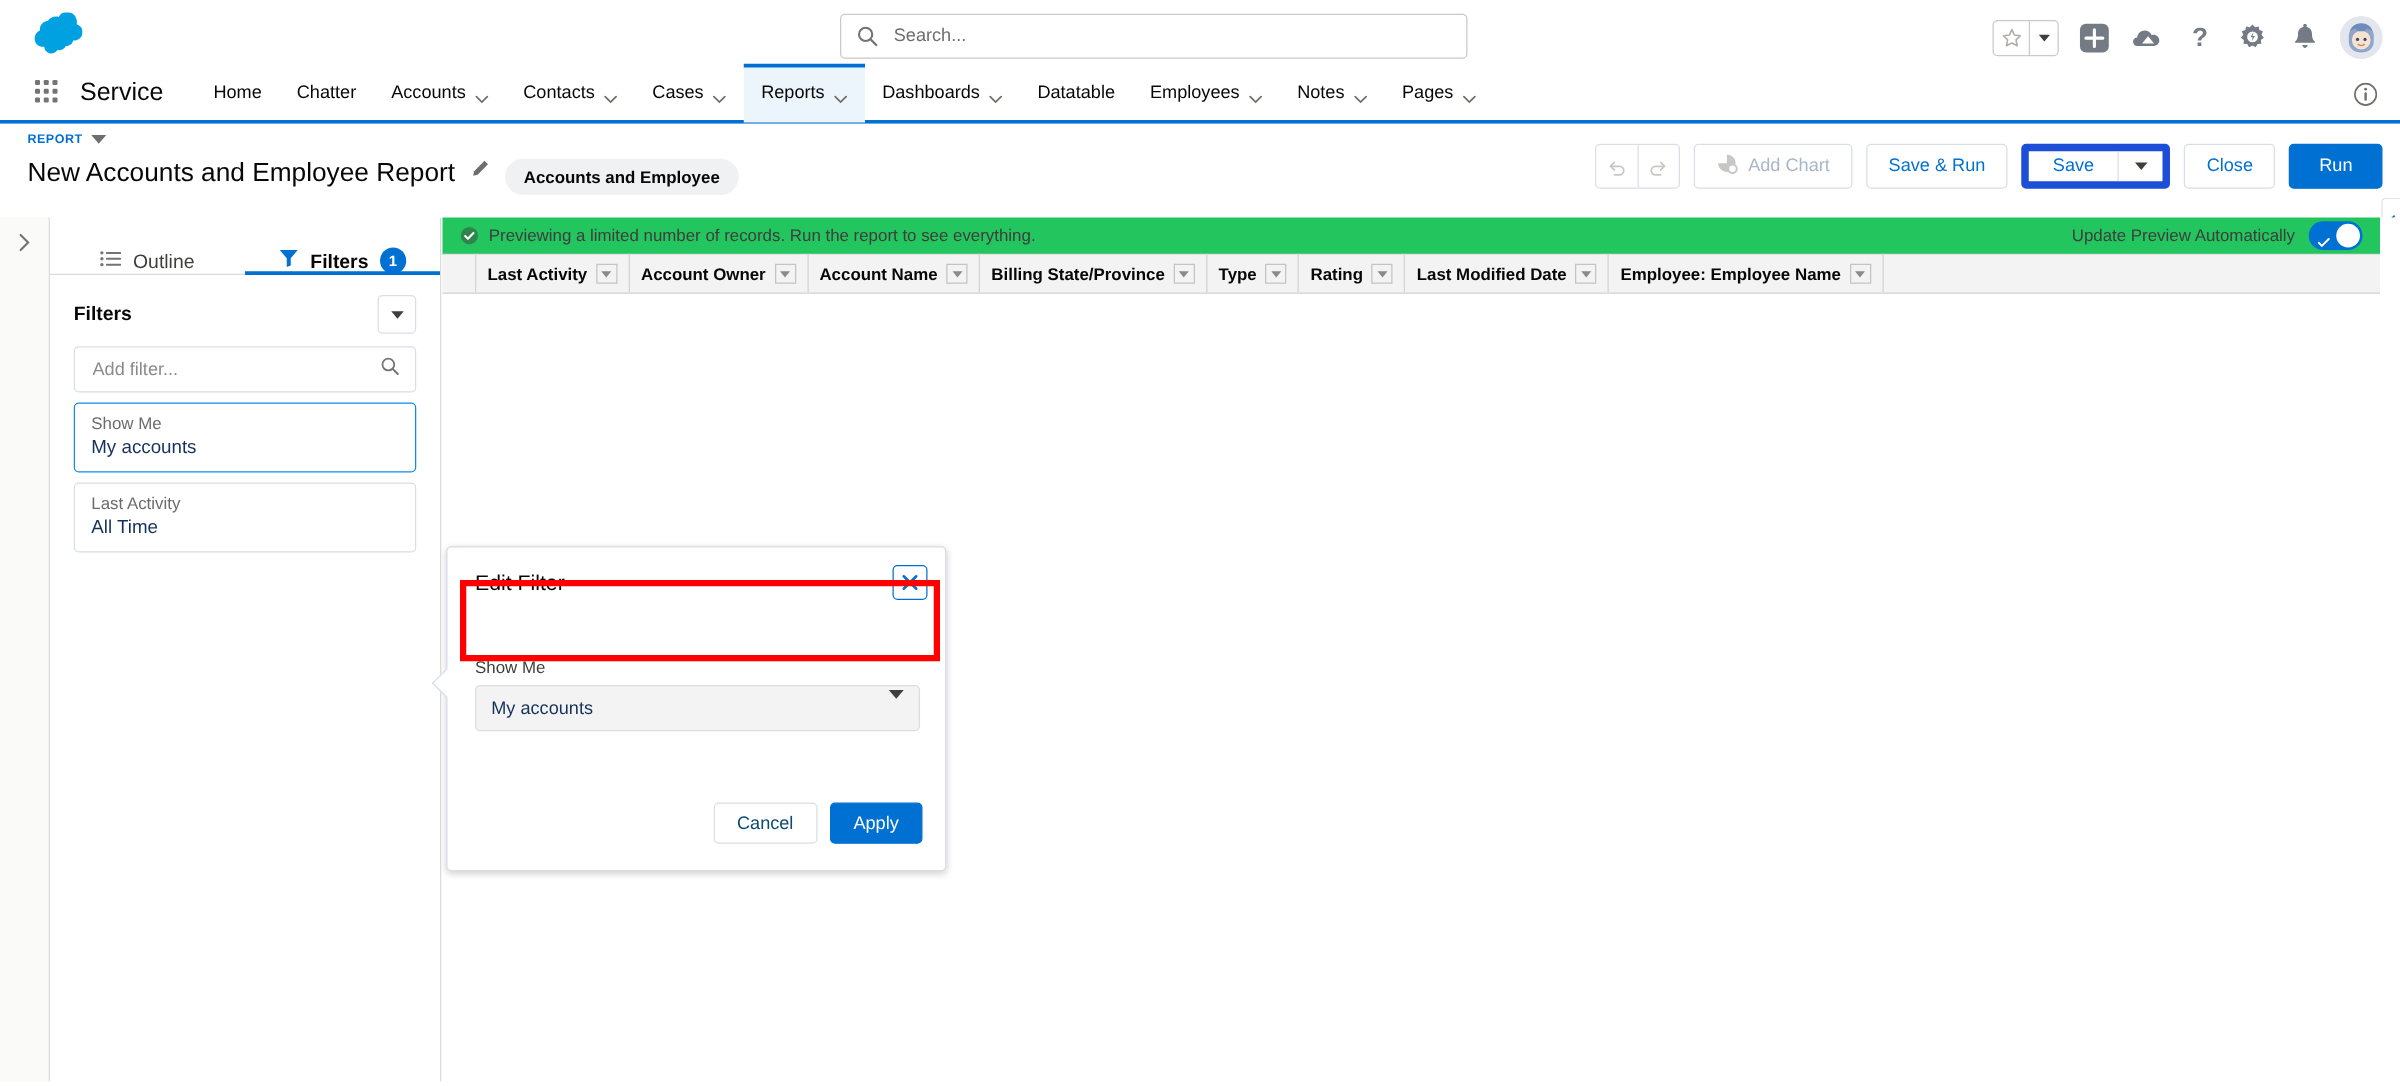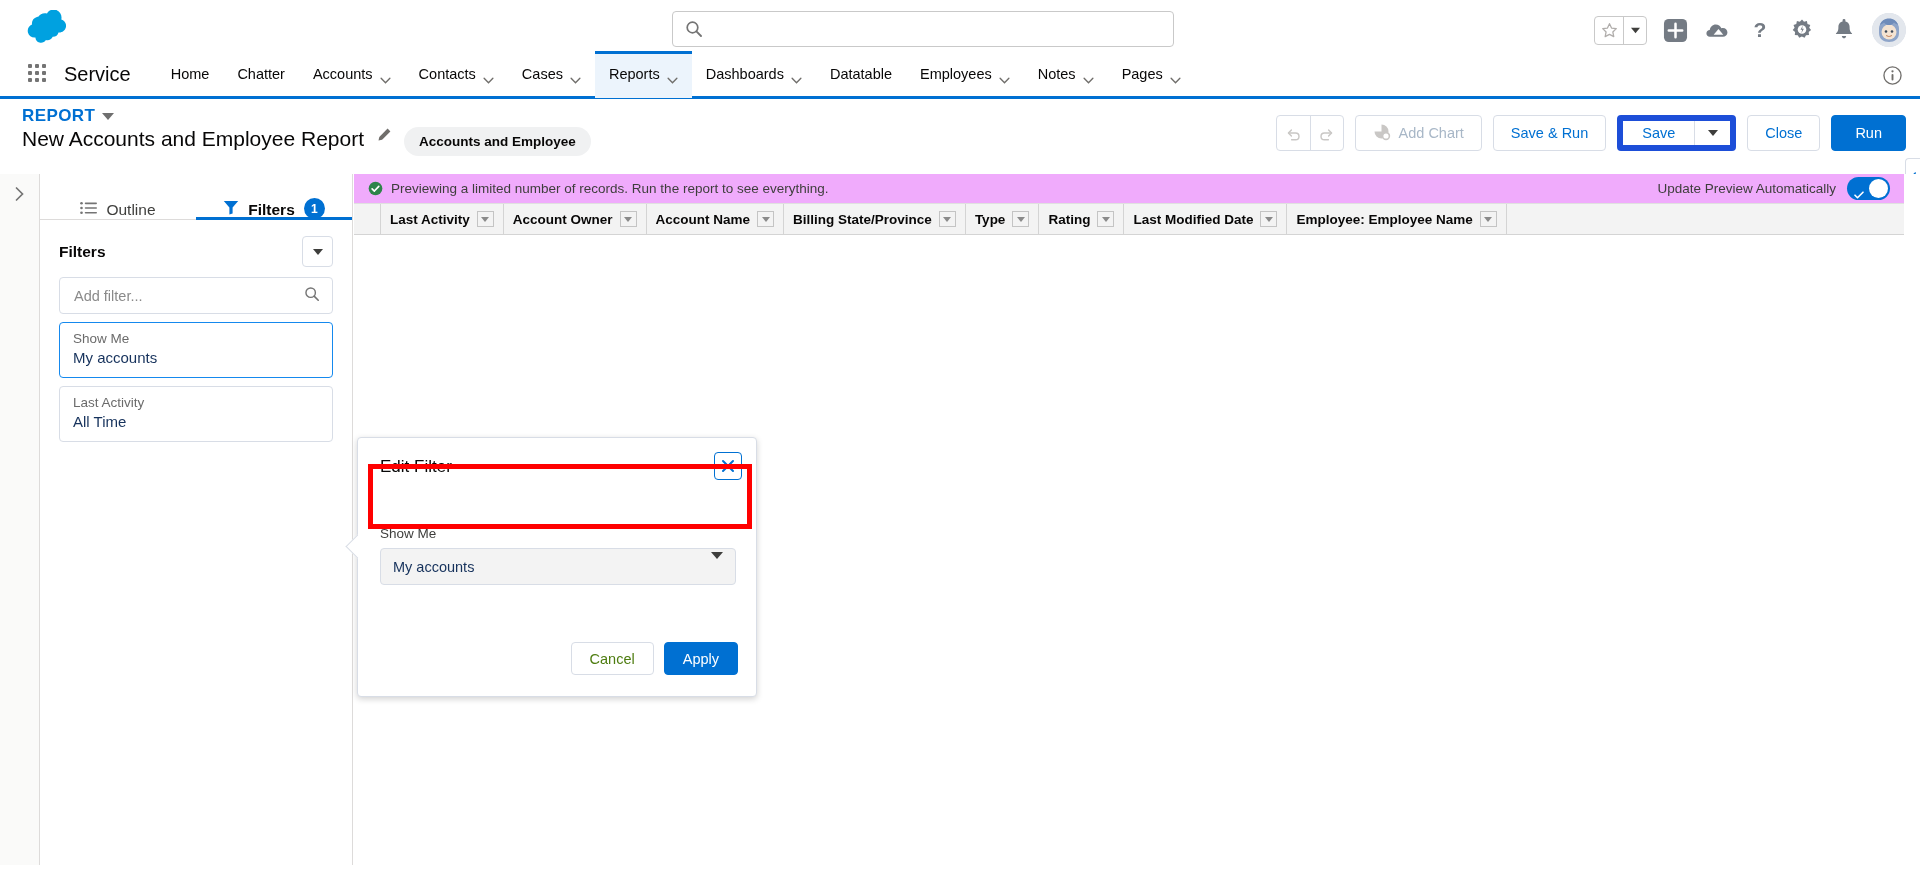--- a/index.html
+++ b/index.html
@@ -78,21 +78,21 @@
   .chev { width: 11px; height: 7px; display:block; }
   .info-ico { position: absolute; right: 18px; top: 14px; width: 19px; height: 19px; }
 
   
   .report-header {
     position: absolute; top: 99px; left: 0; width: 1920px; height: 75px;
     background: #fff;
   }
   .rh-type {
     position: absolute; left: 22px; top: 7px;
-    font-size: 17px; font-weight: bold; color: #0070d2; letter-spacing: .4px;
+    font-size: 10px; font-weight: bold; color: #0070d2; letter-spacing: .4px;
     display: flex; align-items: center; gap: 7px;
   }
   .tri-down { width: 0; height: 0; border-left: 6px solid transparent;
     border-right: 6px solid transparent; border-top: 7px solid #6f6f6f; }
   .rh-title-row {
     position: absolute; left: 22px; top: 28px; display: flex; align-items: flex-start; gap: 12px;
   }
   .rh-title { font-size: 21px; color: #080707; }
   .pencil { width: 16px; height: 16px; }
   .chip {
@@ -185,21 +185,21 @@
   }
   .filter-card.selected { border: 1px solid #1589ee; }
   .fc-label { font-size: 13.5px; color: #6b6b6b; margin-bottom: 3px; }
   .fc-value { font-size: 15px; color: #16325c; }
 
   
   .preview {
     position: absolute; left: 354px; top: 0; right: 16px; height: 695px; background: #fff;
   }
   .preview-banner {
-    height: 30px; background: #f0abfc; border-bottom: 1px solid #e0e0e0;
+    height: 30px; background: #22c55e; border-bottom: 1px solid #e0e0e0;
     display: flex; align-items: center; padding: 0 14px; gap: 8px;
   }
   .pb-text { font-size: 13.5px; color: #3e3e3c; }
   .check-ico { width: 15px; height: 15px; }
   .pb-right { margin-left: auto; display: flex; align-items: center; gap: 11px; }
   .pb-right-label { font-size: 13.5px; color: #3e3e3c; }
   .toggle {
     width: 43px; height: 23px; border-radius: 12px; background: #0070d2;
     position: relative; cursor: pointer; display: flex; align-items: center;
   }
@@ -258,21 +258,21 @@
   .redbox {
     position: absolute; left: 10px; top: 26px; width: 384px; height: 65px;
     border: 5px solid #ff0000; pointer-events: none; z-index: 45;
   }
   .pop-actions {
     position: absolute; right: 18px; bottom: 21px; display: flex; gap: 10px;
   }
   .pbtn {
     height: 33px; border-radius: 4px; font-size: 14.5px; padding: 0 18px;
     display: flex; align-items: center; justify-content: center; cursor: pointer;
-    border: 1px solid #d8dde6; background: #fff; color: #4d7c0f;
+    border: 1px solid #d8dde6; background: #fff; color: #0c4a6e;
     font-family: "Liberation Sans", sans-serif;
   }
   .pbtn.brand { background: #0070d2; border-color: #0070d2; color: #fff; }
 
   .bottom-bar {
     position: absolute; left: 0; bottom: 0; width: 1920px; height: 4px; background: #fff;
   }
 </style>
 </head>
 <body>
@@ -286,20 +286,21 @@
       </svg>
     </div>
 
     <div class="search-wrap">
       <span class="search-icon">
         <svg width="18" height="18" viewBox="0 0 18 18">
           <circle cx="7.5" cy="7.5" r="5.3" fill="none" stroke="#747474" stroke-width="1.7"></circle>
           <line x1="11.4" y1="11.4" x2="16" y2="16" stroke="#747474" stroke-width="1.9" stroke-linecap="round"></line>
         </svg>
       </span>
+      <input class="search-input" type="text" placeholder="Search..." style="">
     </div>
 
     <div class="header-icons">
       <div class="fav-group">
         <span class="fav-star">
           <svg width="17" height="17" viewBox="0 0 20 20">
             <path d="M10 2l2.4 5.1 5.6.7-4.1 3.9 1.1 5.5L10 14.6 4.9 17.2 6 11.7 2 7.8l5.6-.7z" fill="none" stroke="#b0adab" stroke-width="1.5" stroke-linejoin="round"></path>
           </svg>
         </span>
         <span class="fav-arrow">

